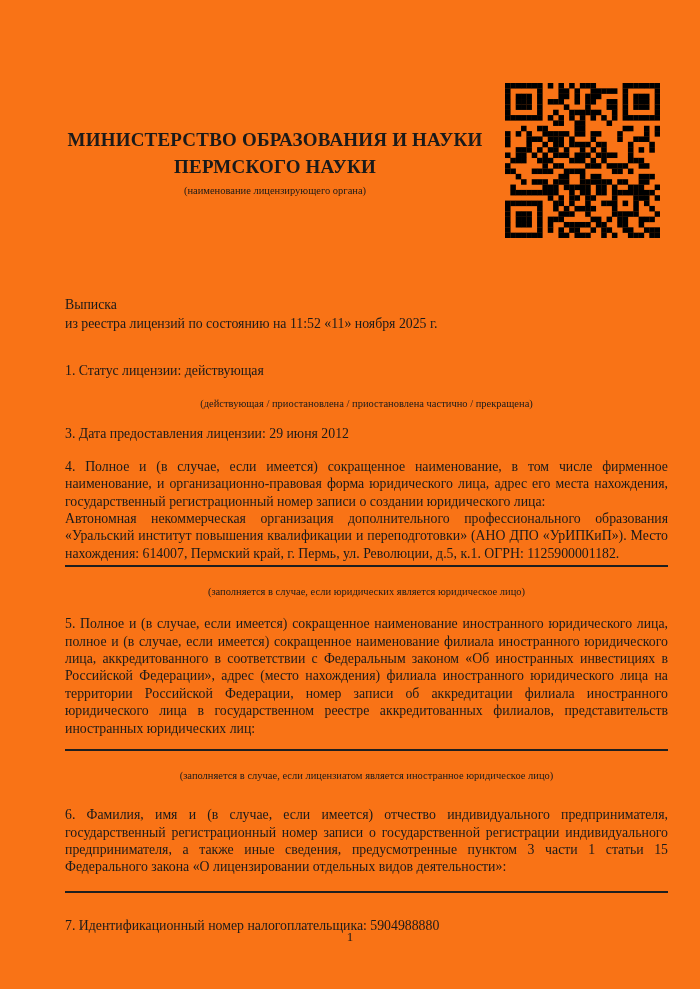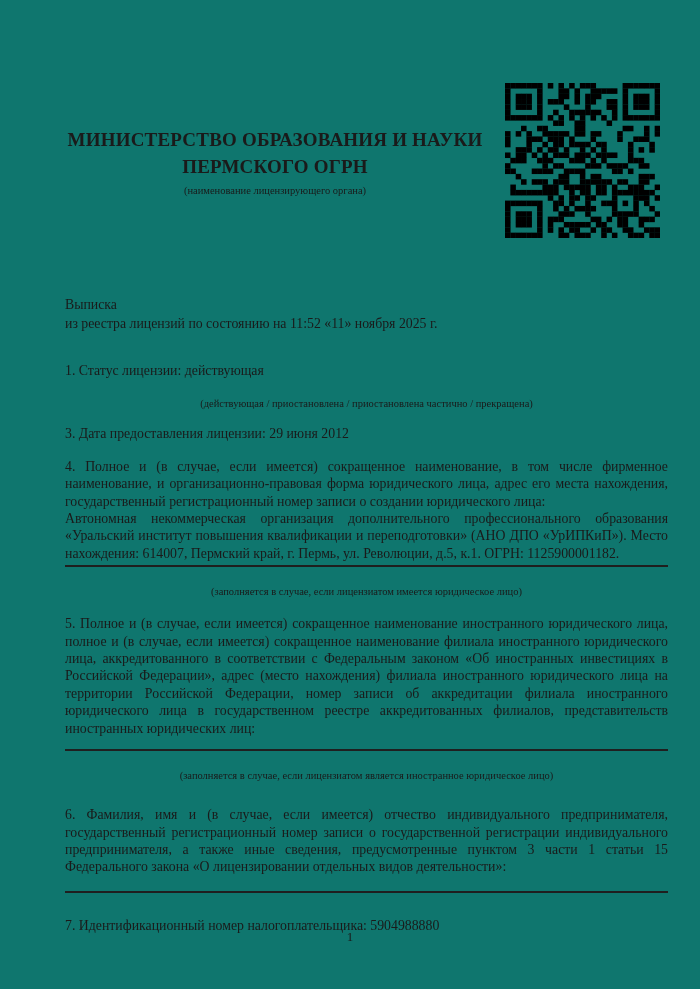--- a/index.html
+++ b/index.html
@@ -1,21 +1,21 @@
 <!DOCTYPE html>
 <html lang="ru"><head>
 <meta charset="utf-8">
 <style>
   html, body { margin: 0; padding: 0; background: #e8e8e8; }
   .page {
     position: relative;
     width: 700px;
     height: 989px;
     margin: 0 auto;
-    background: #0f766e;
+    background: #f97316;
     color: #1a1a1a;
     font-family: "Liberation Serif", "DejaVu Serif", serif;
     overflow: hidden;
     box-sizing: border-box;
   }
   .content {
     padding-left: 65px;
     padding-right: 32px;
   }
   .ministry {
@@ -507,42 +507,42 @@
         <rect x="144.31" y="149.66" width="5.54" height="5.54"></rect>
         <rect x="149.66" y="149.66" width="5.54" height="5.54"></rect>
       </svg>
   </div>
 
   <div class="content">
 
     <div class="ministry">
       <div class="ministry-name">
         <div>МИНИСТЕРСТВО ОБРАЗОВАНИЯ И НАУКИ</div>
-        <div>ПЕРМСКОГО ОГРН</div>
+        <div>ПЕРМСКОГО НАУКИ</div>
       </div>
       <div class="ministry-caption">(наименование лицензирующего органа)</div>
     </div>
 
     <div class="doc-title">
       <div>Выписка</div>
       <div>из реестра лицензий по состоянию на 11:52 «11» ноября 2025 г.</div>
     </div>
 
     <div class="item mt-status">1. Статус лицензии: действующая</div>
     <div class="field-caption">(действующая / приостановлена / приостановлена частично / прекращена)</div>
 
 
     <div class="item mt-date">3. Дата предоставления лицензии: 29 июня 2012</div>
 
     <div class="item mt-legal">
       <div class="just">4. Полное и (в случае, если имеется) сокращенное наименование, в том числе фирменное наименование, и организационно-правовая форма юридического лица, адрес его места нахождения, государственный регистрационный номер записи о создании юридического лица:</div>
       <div class="just">Автономная некоммерческая организация дополнительного профессионального образования «Уральский институт повышения квалификации и переподготовки» (АНО ДПО «УрИПКиП»). Место нахождения: 614007, Пермский край, г. Пермь, ул. Революции, д.5, к.1. ОГРН: 1125900001182.</div>
     </div>
     <div class="divider div-tight"></div>
-    <div class="field-caption">(заполняется в случае, если лицензиатом имеется юридическое лицо)</div>
+    <div class="field-caption">(заполняется в случае, если юридических является юридическое лицо)</div>
 
     <div class="item mt-foreign just">5. Полное и (в случае, если имеется) сокращенное наименование иностранного юридического лица, полное и (в случае, если имеется) сокращенное наименование филиала иностранного юридического лица, аккредитованного в соответствии с Федеральным законом «Об иностранных инвестициях в Российской Федерации», адрес (место нахождения) филиала иностранного юридического лица на территории Российской Федерации, номер записи об аккредитации филиала иностранного юридического лица в государственном реестре аккредитованных филиалов, представительств иностранных юридических лиц:</div>
     <div class="divider div-gap-m"></div>
     <div class="field-caption">(заполняется в случае, если лицензиатом является иностранное юридическое лицо)</div>
 
     <div class="item mt-ip just">6. Фамилия, имя и (в случае, если имеется) отчество индивидуального предпринимателя, государственный регистрационный номер записи о государственной регистрации индивидуального предпринимателя, а также иные сведения, предусмотренные пунктом 3 части 1 статьи 15 Федерального закона «О лицензировании отдельных видов деятельности»:</div>
     <div class="divider div-gap-l"></div>
 
     <div class="item mt-inn">7. Идентификационный номер налогоплательщика: 5904988880</div>
 

